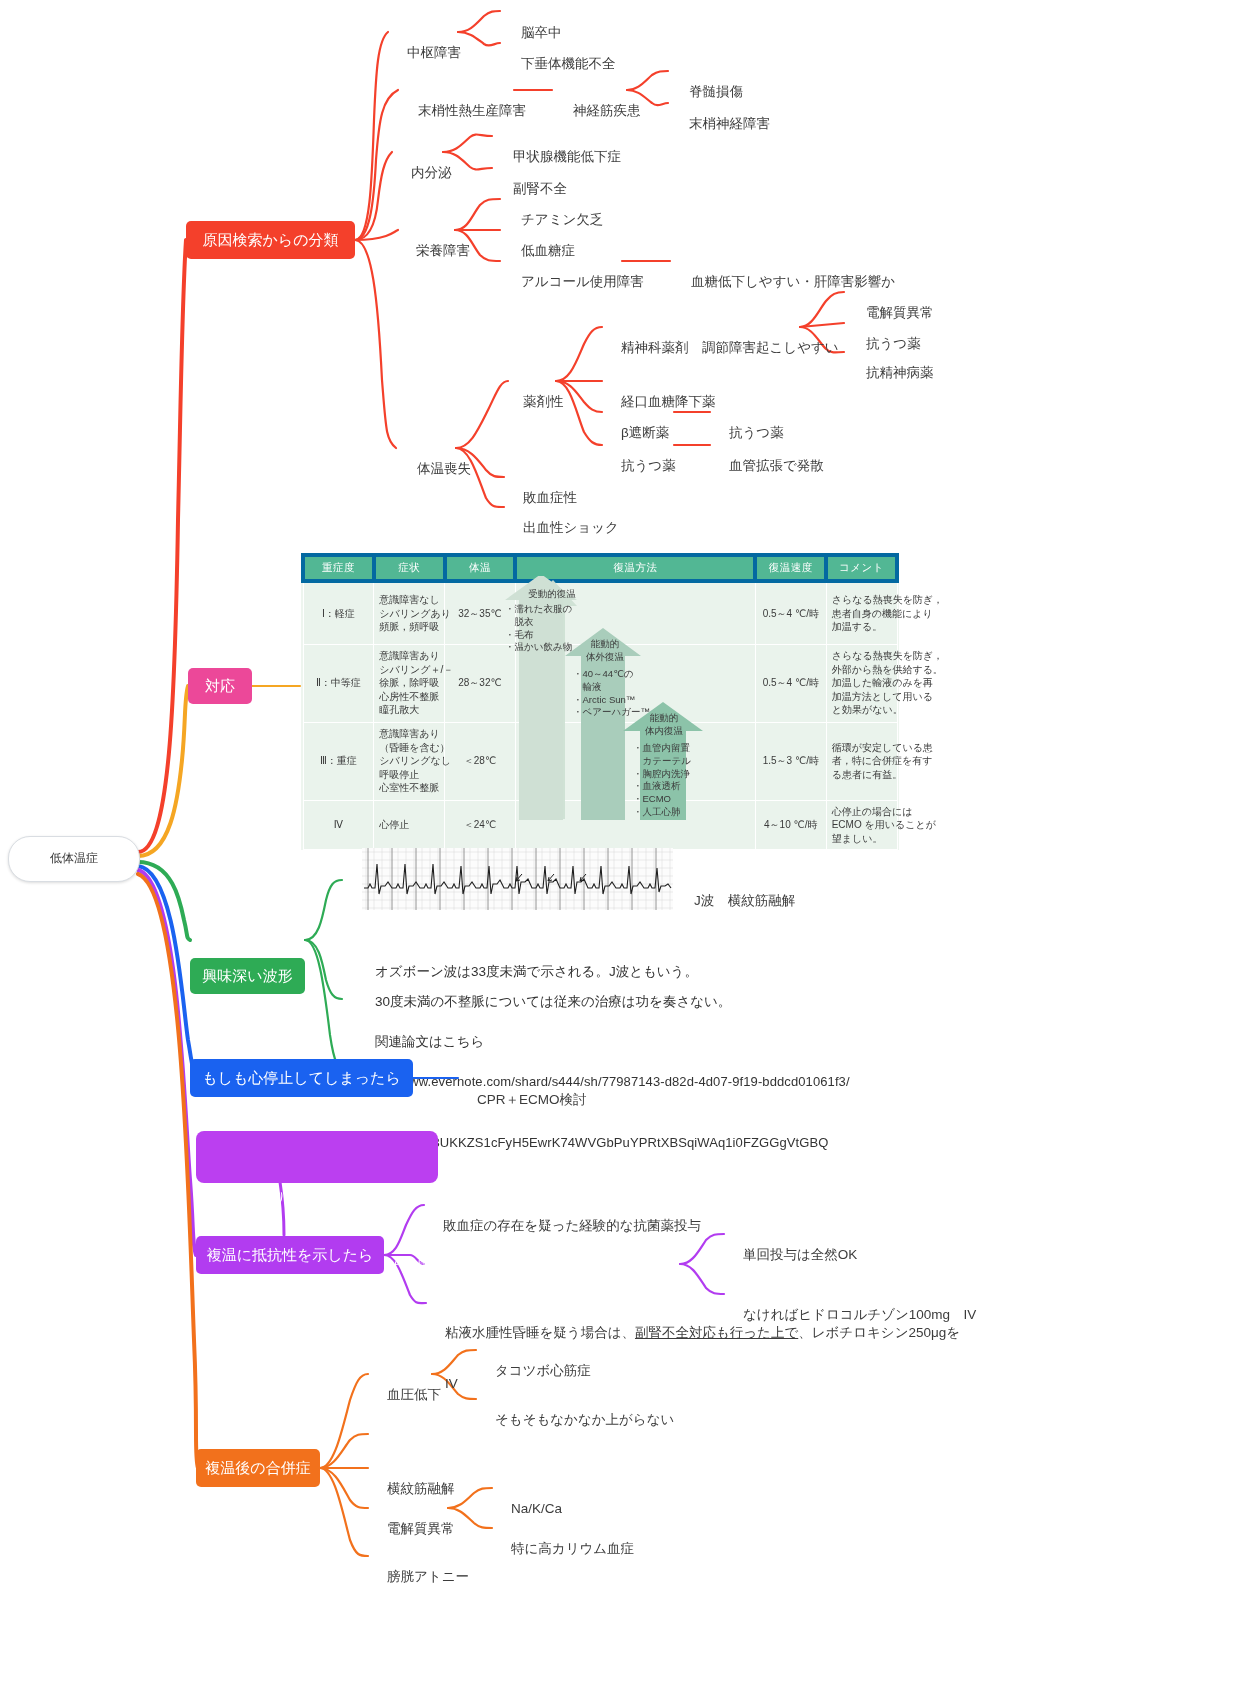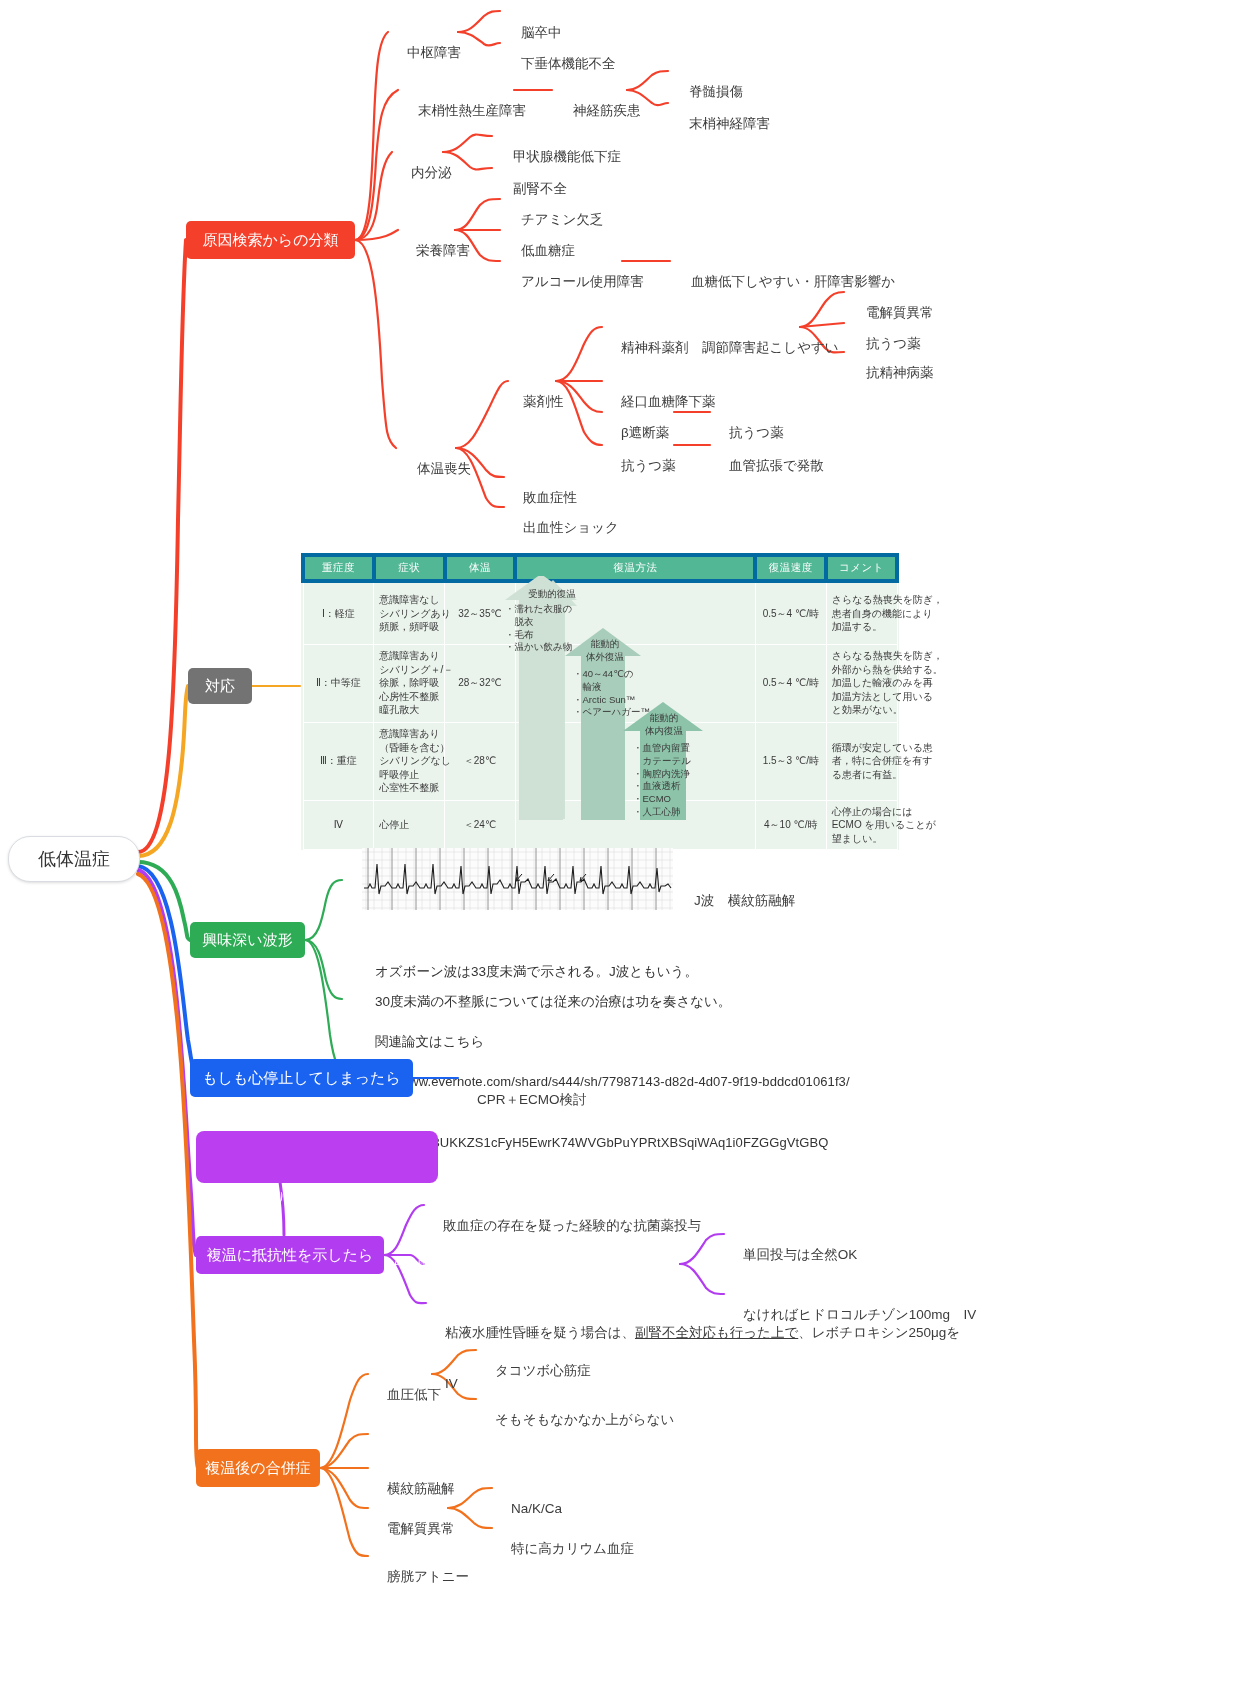--- a/index.html
+++ b/index.html
@@ -12,31 +12,31 @@
   #canvas{position:absolute;left:0;top:0;width:1240px;height:1692px;}
   svg.links{position:absolute;left:0;top:0;width:1240px;height:1692px;pointer-events:none;}
   .node{position:absolute;white-space:pre;line-height:1.45;}
 
   
   .root{
     left:8px;top:836px;width:130px;height:44px;
     background:#ffffff;border:1px solid #d9dde2;border-radius:22px;
     box-shadow:0 1px 3px rgba(0,0,0,.14);
     display:flex;align-items:center;justify-content:center;
-    font-size:18px;color:#333;
+    font-size:12px;color:#333;
   }
 
   
   .pill{
     border-radius:5px;color:#fff;display:flex;align-items:center;
     justify-content:center;font-size:15px;padding:0 14px;box-sizing:border-box;
   }
   .pill.red{background:#f4402b;}
-  .pill.orange{background:#737373;}
-  .pill.green{background:#2eab55;}
+  .pill.orange{background:#ec4899;}
+  .pill.green{background:#2eab55;margin-top:36px;}
   .pill.blue{background:#1a62f0;}
   .pill.purple{background:#b23cf0;}
   .pill.deeporange{background:#f2711c;}
 
   .callout{
     background:#bb3ff0;color:#fff;border-radius:8px;font-size:13.5px;
     padding:10px 14px;box-sizing:border-box;line-height:1.7;
   }
 
   

